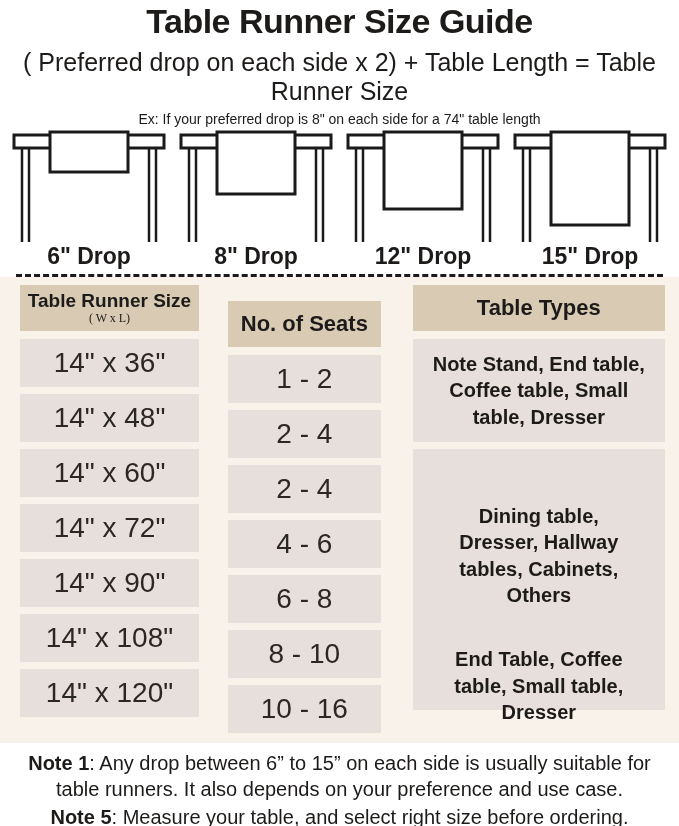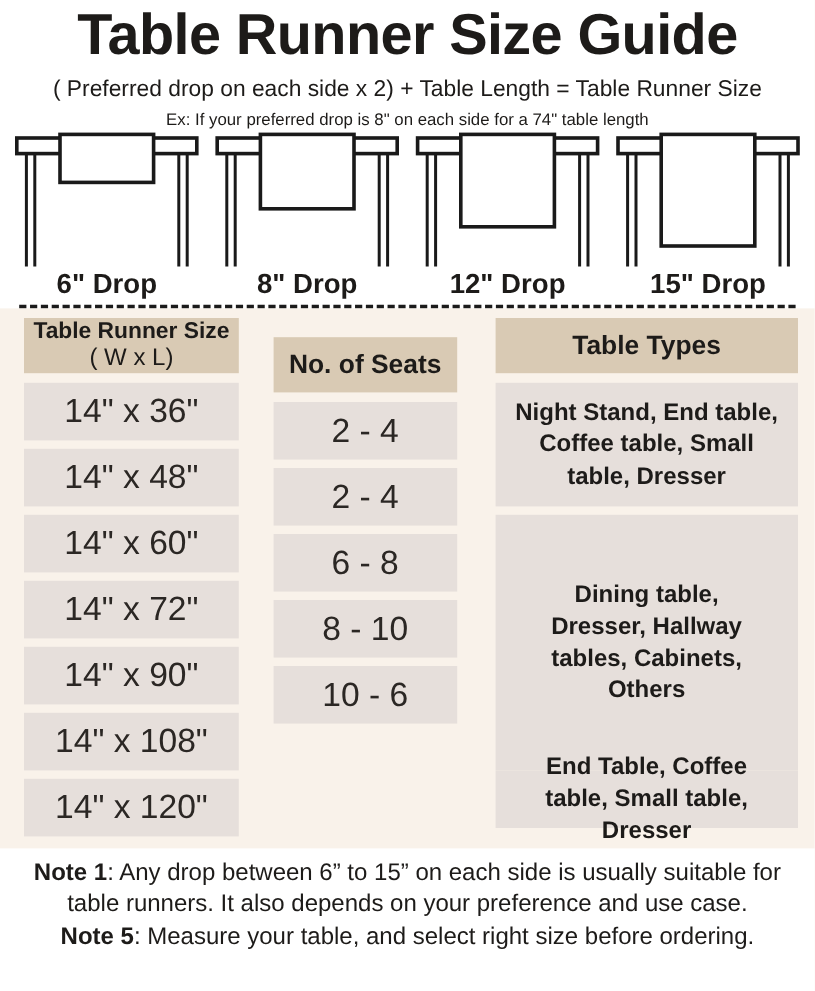--- a/index.html
+++ b/index.html
@@ -4,22 +4,22 @@
 <style>
   html, body { margin: 0; padding: 0; }
   body {
     width: 679px; height: 826px;
     background: #ffffff;
     color: #1d1b19;
     font-family: "Liberation Sans", sans-serif;
     overflow: hidden;
   }
   .header { text-align: center; padding-top: 2px; }
-  .title { font-size: 48px; font-weight: 700; margin: 0; letter-spacing: -0.5px; }
-  .formula { font-size: 19px; margin: 7px 0 0; }
+  .title { font-size: 34px; font-weight: 700; margin: 0; letter-spacing: -0.5px; }
+  .formula { font-size: 25px; margin: 7px 0 0; }
   .example { font-size: 14px; margin: 5px 0 0; }
 
   .illustrations { display: flex; justify-content: space-between; padding: 3px 6px 0; }
   .illus { margin: 0; width: 166px; text-align: center; }
   .illus svg { display: block; }
   .illus svg rect { fill: #ffffff; stroke: #1a1a1a; stroke-width: 3; }
   .illus svg line { stroke: #1a1a1a; stroke-width: 2.5; }
   .illus figcaption { font-size: 23px; font-weight: 700; margin-top: 0; }
 
   .divider { border-top: 3px dashed #1b1b1b; height: 0; margin: 4px 16px 0; }
@@ -30,21 +30,21 @@
   .col-seats { width: 156px; margin-right: 32px; margin-top: 16px; }
   .col-types { width: 258px; }
   .cell {
     background: #e6dfdb;
     display: flex; flex-direction: column;
     align-items: center; justify-content: center;
     text-align: center; box-sizing: border-box;
   }
   .head { background: #d9cab4; height: 46px; margin-bottom: 8px; font-weight: 700; }
   .head-main { font-size: 19px; }
-  .head-sub { font-weight: 400; font-size: 20px; margin-top: -1px; }
+  .head-sub { font-weight: 400; font-size: 12px; margin-top: -1px; font-family: Liberation Serif, serif; }
   .head-single { font-size: 22px; }
   .data { height: 48px; margin-bottom: 7px; font-size: 28px; font-weight: 400; color: #2b2724; }
   .col .data:last-child { margin-bottom: 0; }
   .types-cell { font-weight: 700; font-size: 20px; line-height: 1.32; padding: 0 14px; }
   .types-a { height: 103px; margin-bottom: 7px; }
   .types-b { height: 48px; margin-bottom: 7px; }
   .types-c { height: 213px; padding: 0 42px; }
 
   .notes { text-align: center; font-size: 20px; line-height: 1.3; padding: 7px 6px 0; }
   .notes p { margin: 0 0 2px; }
@@ -121,30 +121,32 @@
       <div class="cell data">14" x 48"</div>
       <div class="cell data">14" x 60"</div>
       <div class="cell data">14" x 72"</div>
       <div class="cell data">14" x 90"</div>
       <div class="cell data">14" x 108"</div>
       <div class="cell data">14" x 120"</div>
     </div>
 
     <div class="col col-seats">
       <div class="cell head head-single">No. of Seats</div>
+      <div class="cell data">1 - 2</div>
       <div class="cell data">2 - 4</div>
       <div class="cell data">2 - 4</div>
+      <div class="cell data">4 - 6</div>
       <div class="cell data">6 - 8</div>
       <div class="cell data">8 - 10</div>
-      <div class="cell data">10 - 6</div>
+      <div class="cell data">10 - 16</div>
     </div>
 
     <div class="col col-types">
       <div class="cell head head-single">Table Types</div>
-      <div class="cell types-cell types-a">Night Stand, End table, Coffee table, Small table, Dresser</div>
+      <div class="cell types-cell types-a">Note Stand, End table, Coffee table, Small table, Dresser</div>
       <div class="cell types-cell types-c">Dining table, Dresser, Hallway tables, Cabinets, Others</div>
       <div class="cell types-cell types-b">End Table, Coffee table, Small table, Dresser</div>
     </div>
 
   </section>
 
   <footer class="notes">
     <p><span class="note-label">Note 1</span><span>: Any drop between 6” to 15” on each side is usually suitable for table runners. It also depends on your preference and use case.</span></p>
     <p><span class="note-label">Note 5</span><span>: Measure your table, and select right size before ordering.</span></p>
   </footer>

